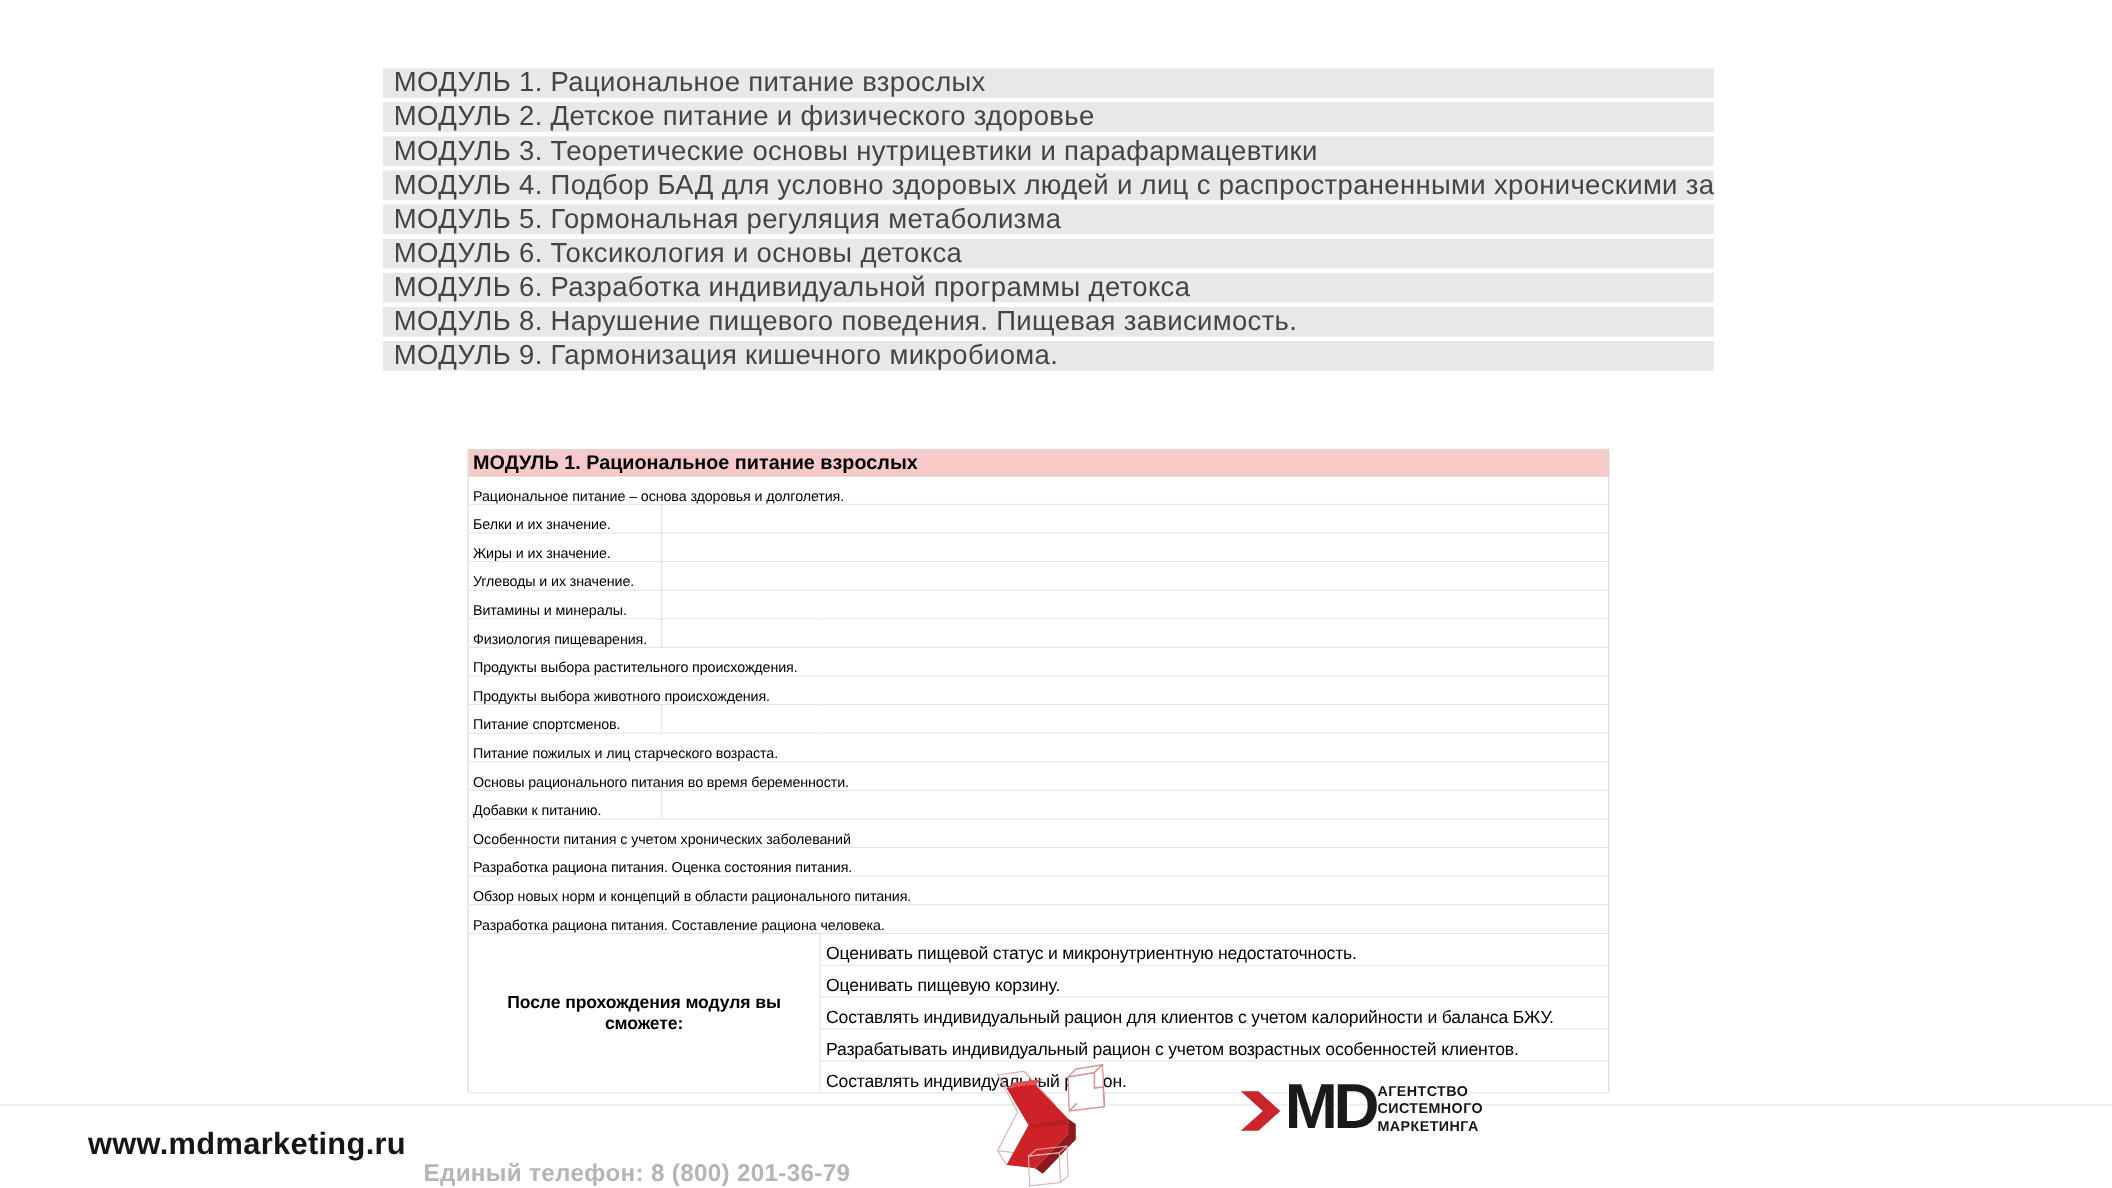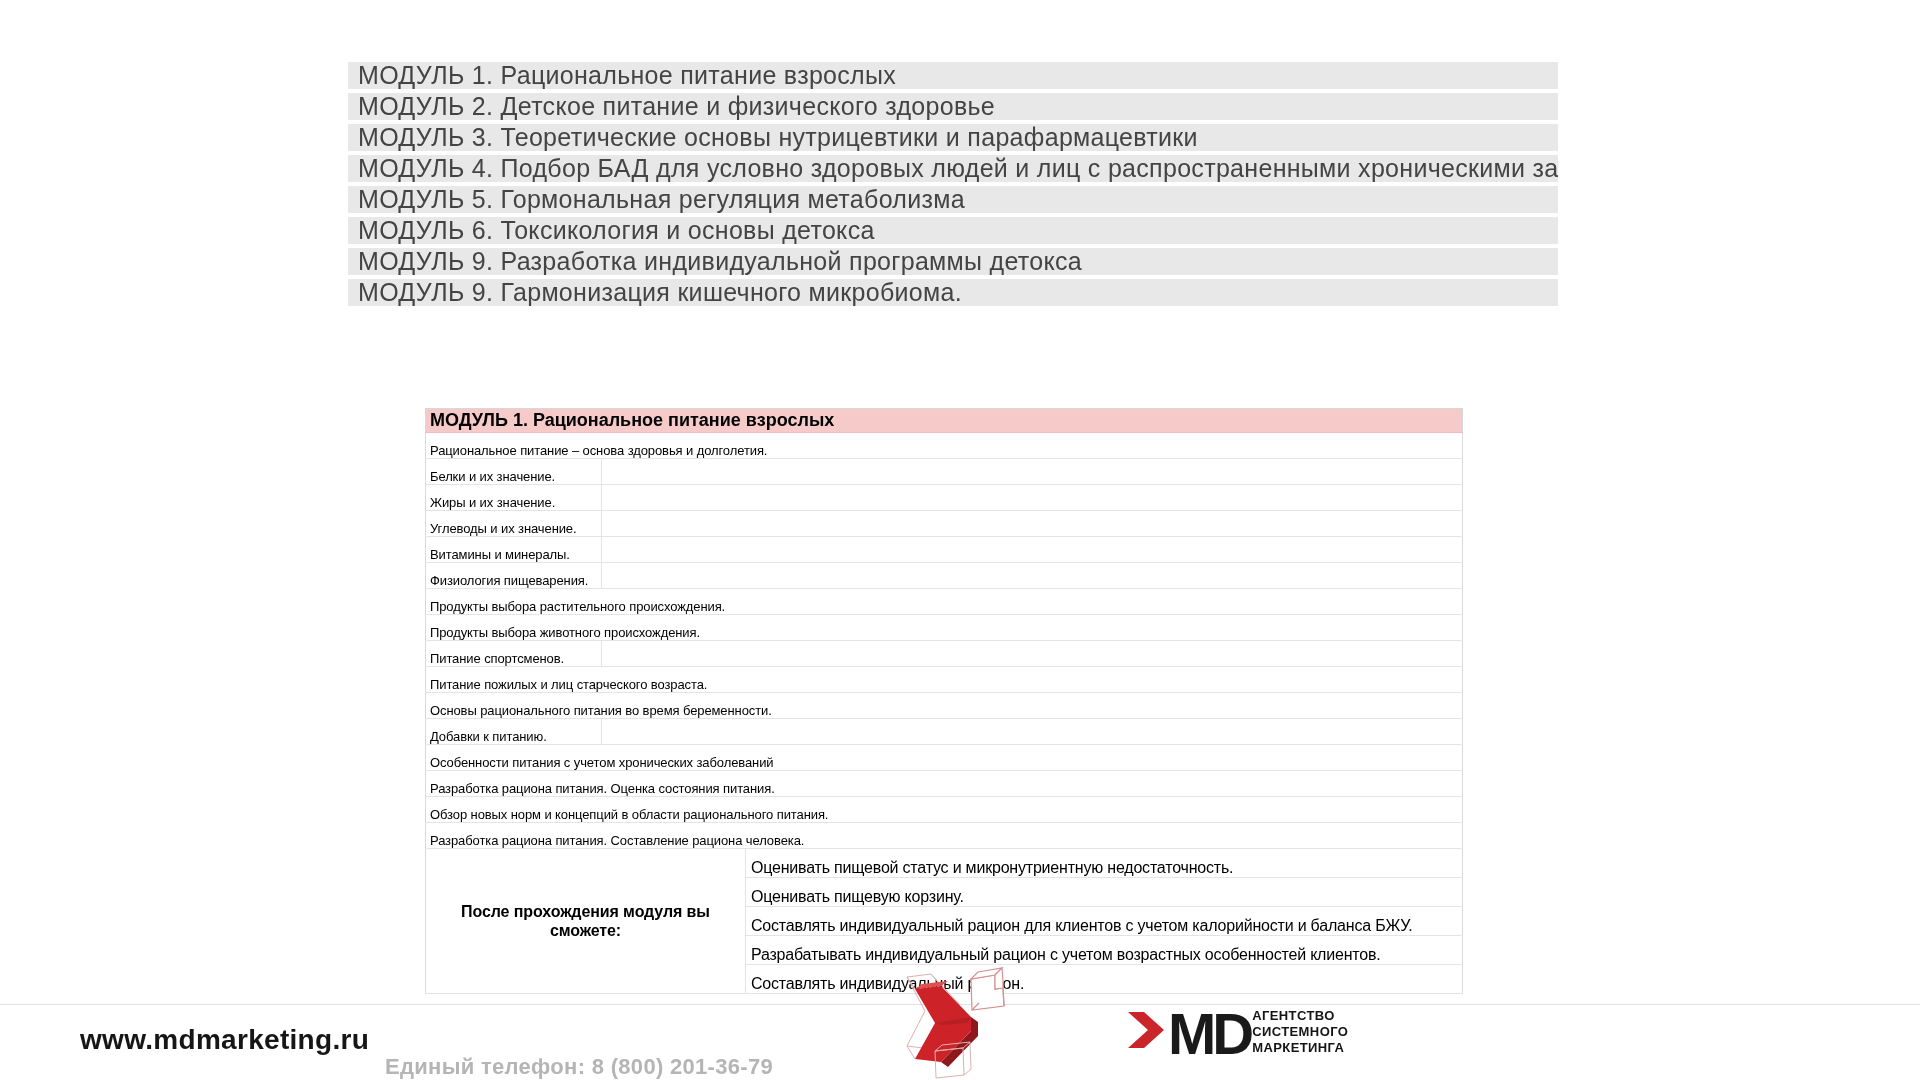--- a/index.html
+++ b/index.html
@@ -32,38 +32,39 @@
                  border-right:1px solid #e4e4e4; padding:0 12px; }
 
   
   .footer-line { position:absolute; left:0; top:1004px; width:1920px; height:1px;
                  background:#e3e3e3; }
   .site-text  { position:absolute; left:80px; top:1024px; font-size:28px; font-weight:800;
                 color:#161616; letter-spacing:0.3px; }
   .phone-text { position:absolute; left:385px; top:1028px; font-size:22px; font-weight:700;
                 color:#b5b5b5; letter-spacing:0.3px;margin-top:26px; }
   .cube-logo  { position:absolute; left:905px; top:963px; }
-  .agency-logo { position:absolute; left:1128px; top:1008px; display:flex; align-items:flex-start; }
+  .agency-logo { position:absolute; left:1128px; top:980px; display:flex; align-items:flex-end; }
   .agency-chevron { margin-right:2px; }
   .agency-initials { font-size:58px; font-weight:900; letter-spacing:-4px; color:#1a1a1a;
                      line-height:52px; }
   .agency-name { margin-left:2px; font-size:13px; font-weight:bold; color:#151515;
                  line-height:16px; letter-spacing:0.4px; }
 </style>
 </head>
 <body>
 
 <div class="module-list">
   <div class="module-band">МОДУЛЬ 1. Рациональное питание взрослых</div>
   <div class="module-band">МОДУЛЬ 2. Детское питание и физического здоровье</div>
   <div class="module-band">МОДУЛЬ 3. Теоретические основы нутрицевтики и парафармацевтики</div>
   <div class="module-band">МОДУЛЬ 4. Подбор БАД для условно здоровых людей и лиц с распространенными хроническими заболеваниями</div>
   <div class="module-band">МОДУЛЬ 5. Гормональная регуляция метаболизма</div>
   <div class="module-band">МОДУЛЬ 6. Токсикология и основы детокса</div>
-  <div class="module-band">МОДУЛЬ 9. Разработка индивидуальной программы детокса</div>
+  <div class="module-band">МОДУЛЬ 6. Разработка индивидуальной программы детокса</div>
+  <div class="module-band">МОДУЛЬ 8. Нарушение пищевого поведения. Пищевая зависимость.</div>
   <div class="module-band">МОДУЛЬ 9. Гармонизация кишечного микробиома.</div>
 </div>
 
 <table class="detail-table">
   <colgroup>
       <col class="cA">
       <col class="cB">
       <col class="cC">
     </colgroup>
   <tbody>

